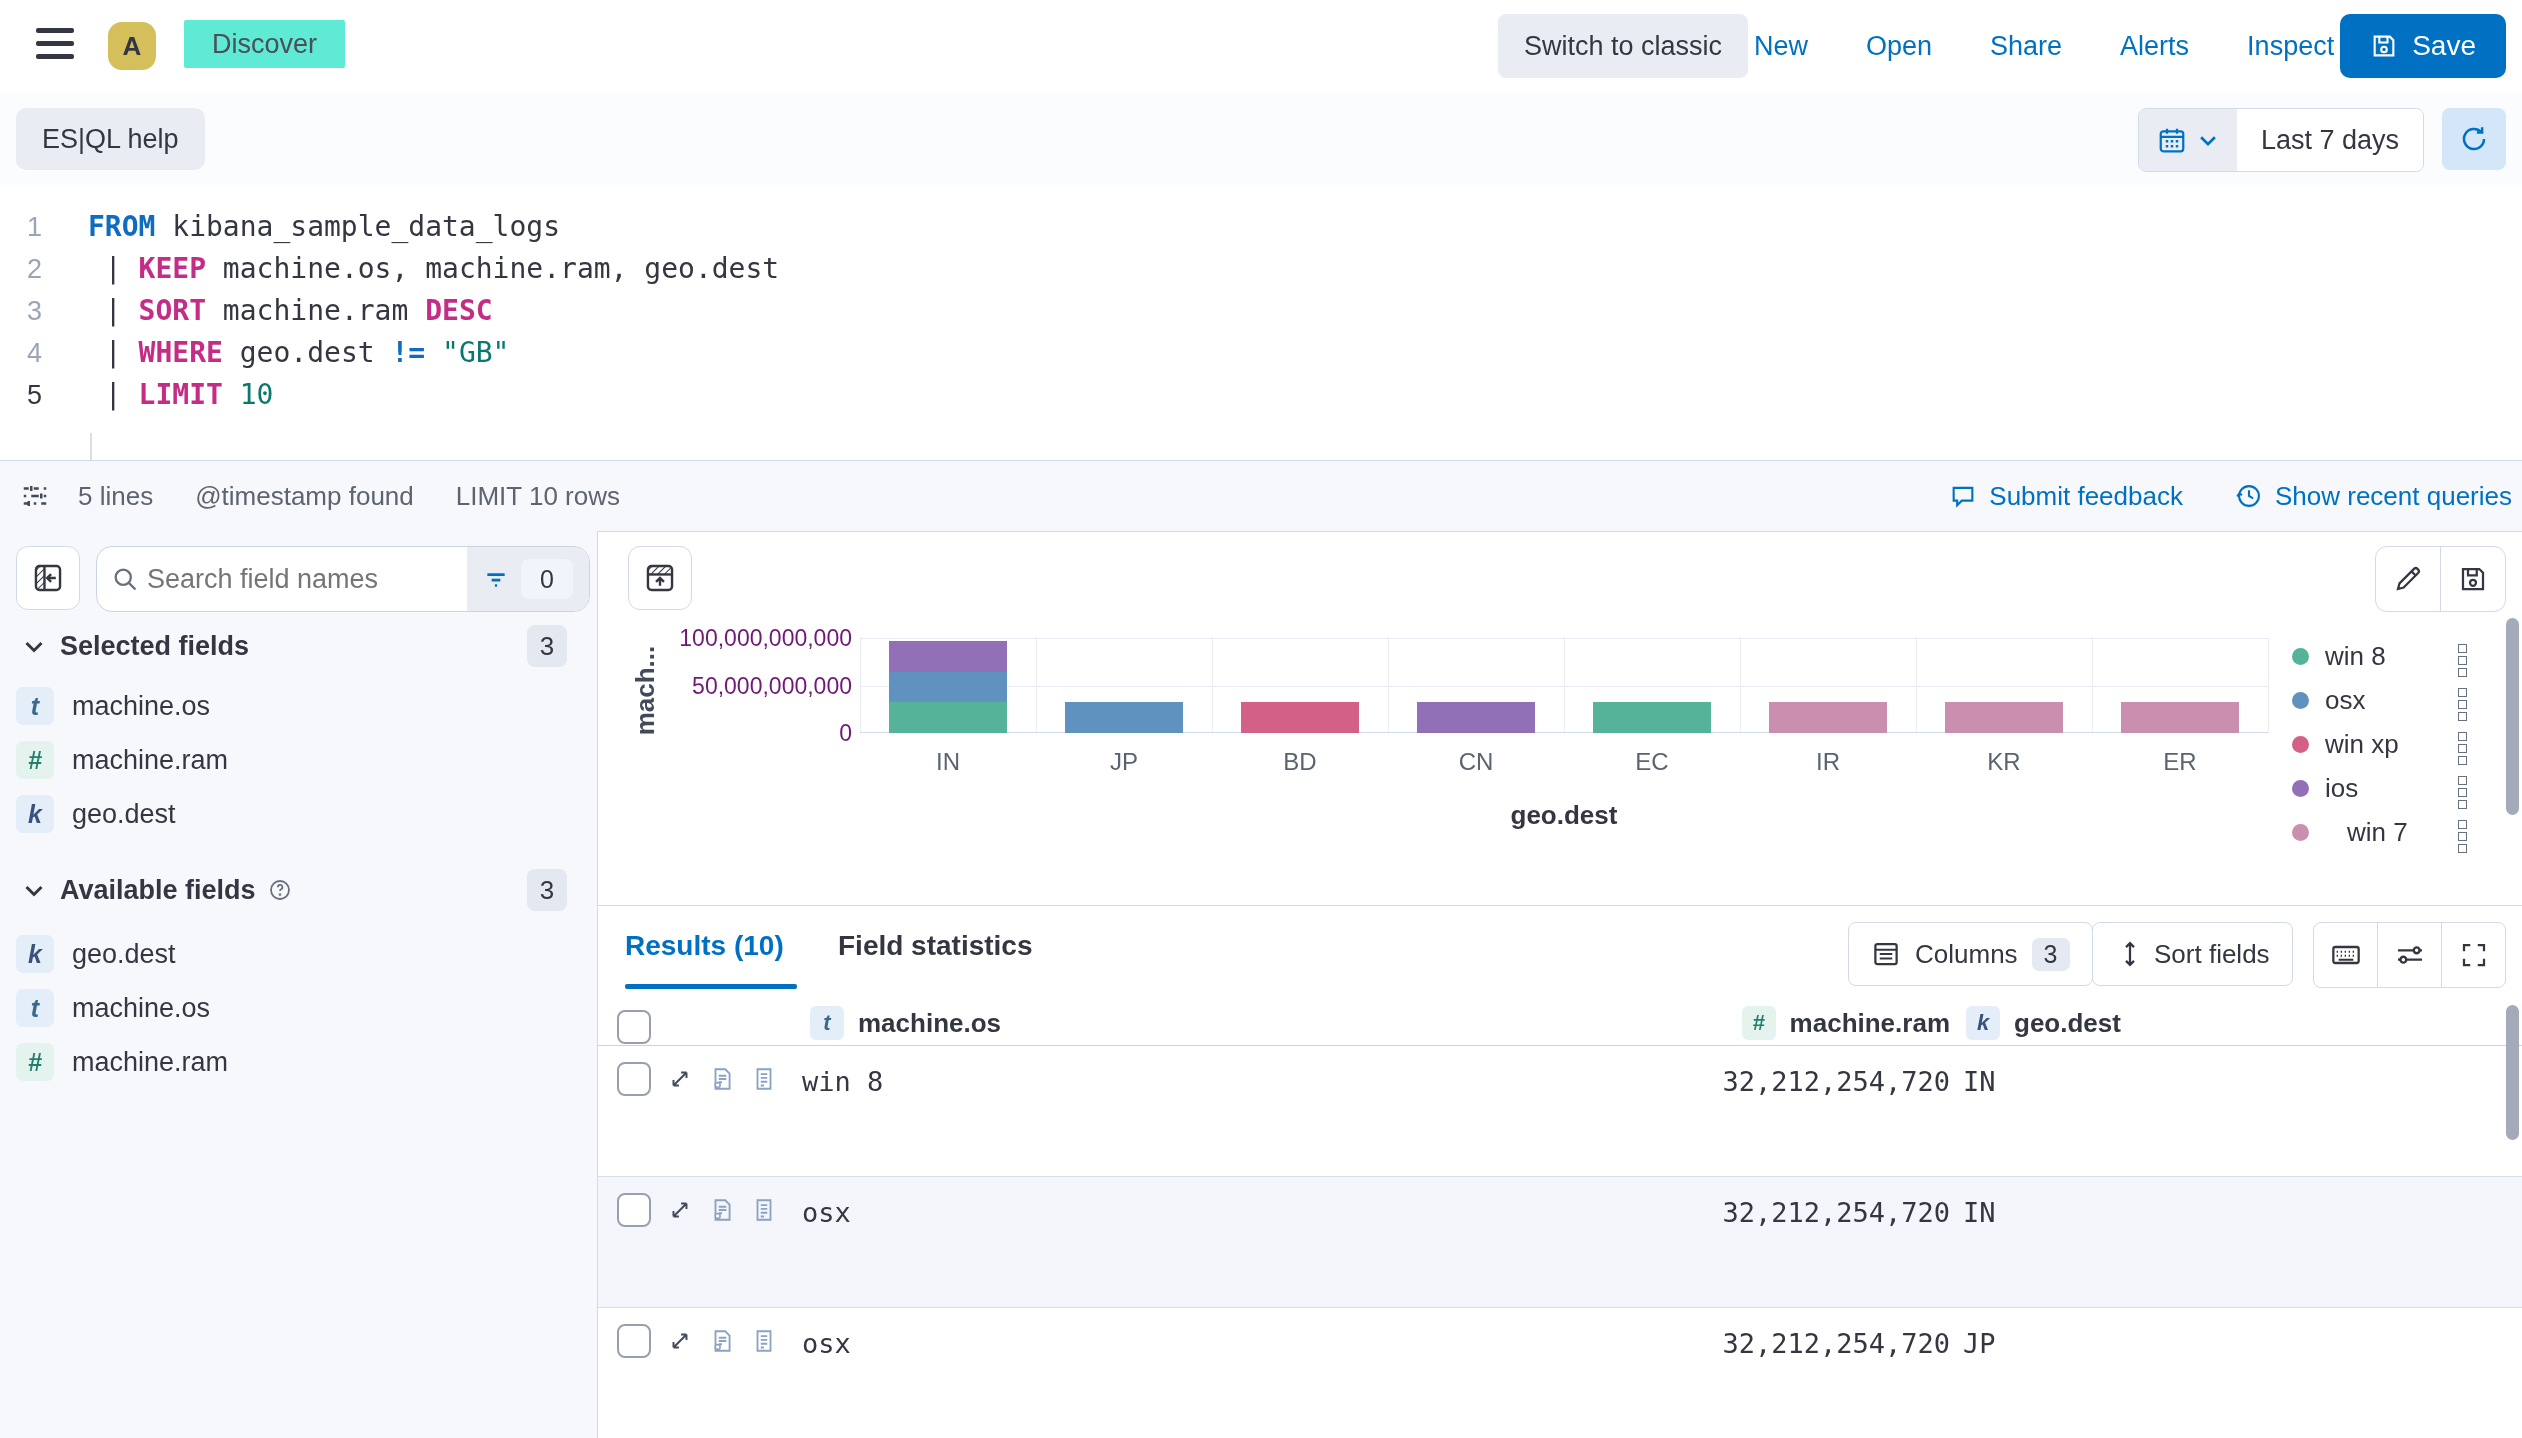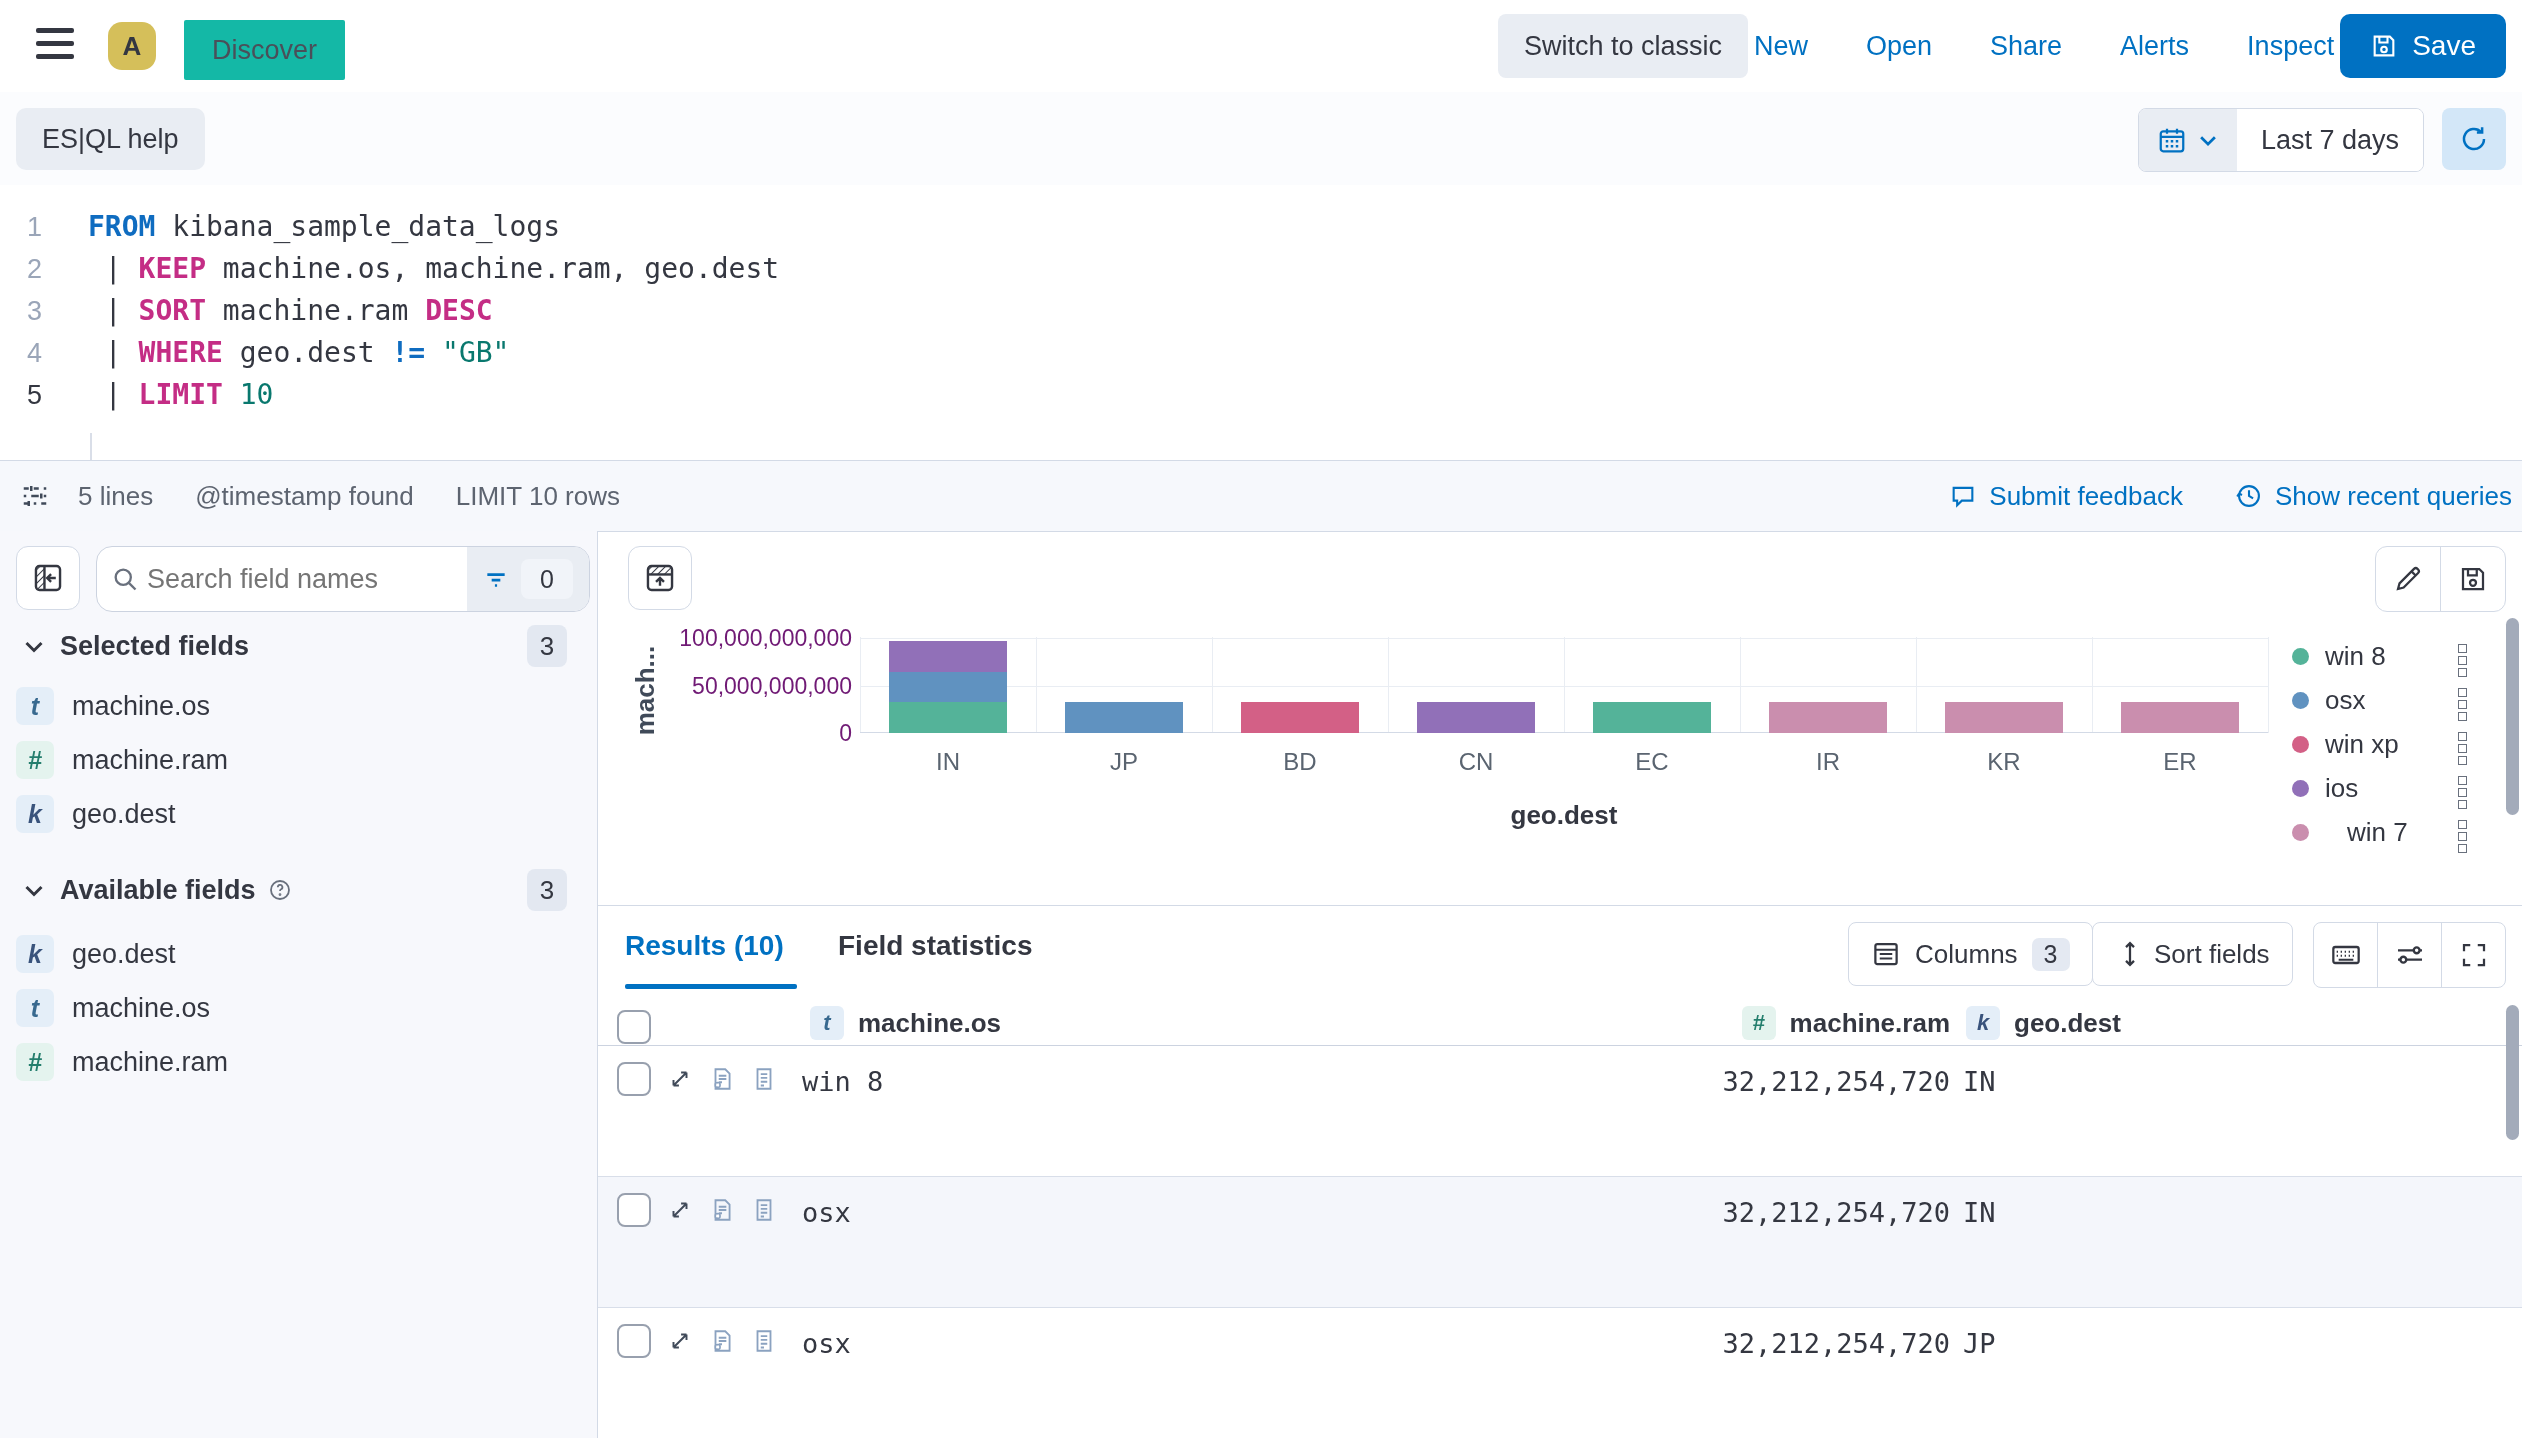--- a/index.html
+++ b/index.html
@@ -8,21 +8,21 @@
   .abs{position:absolute;}
   .mono{font-family:"DejaVu Sans Mono","Liberation Mono",monospace;}
   svg{display:block;}
 
   
   .topbar{left:0;top:0;width:2522px;height:92px;background:#fff;border-bottom:1px solid #d3dae6;}
   .hamburger{left:36px;top:28px;width:38px;height:34px;cursor:pointer;}
   .hamburger span{display:block;height:5px;background:#343741;border-radius:2px;margin-bottom:8px;}
   .avatar{left:108px;top:22px;width:48px;height:48px;background:#d5bf5a;border-radius:14px;
           display:flex;align-items:center;justify-content:center;font-weight:bold;font-size:26px;color:#343741;}
-  .crumb{left:184px;top:20px;height:60px;padding:0 28px;background:#14b8a6;border-radius:2px;
+  .crumb{left:184px;top:20px;height:48px;padding:0 28px;background:#5eead4;border-radius:2px;
          display:flex;align-items:center;font-size:27px;color:#4a4f59;font-weight:500;}
   .pillbtn{background:#e9edf3;border:none;border-radius:10px;height:60px;padding:0 26px;
            font-size:27px;color:#343741;font-family:inherit;cursor:pointer;}
   .toplink{font-size:27px;color:#0071c2;cursor:pointer;background:none;border:none;font-family:inherit;}
   .savebtn{background:#0071c2;color:#fff;border:none;border-radius:10px;height:64px;padding:0 30px;
            font-size:28px;font-weight:500;display:flex;align-items:center;gap:14px;cursor:pointer;font-family:inherit;}
 
   
   .querybar{left:0;top:92px;width:2522px;height:93px;background:#fbfcfe;}
   .esqlhelp{left:16px;top:16px;height:62px;}

